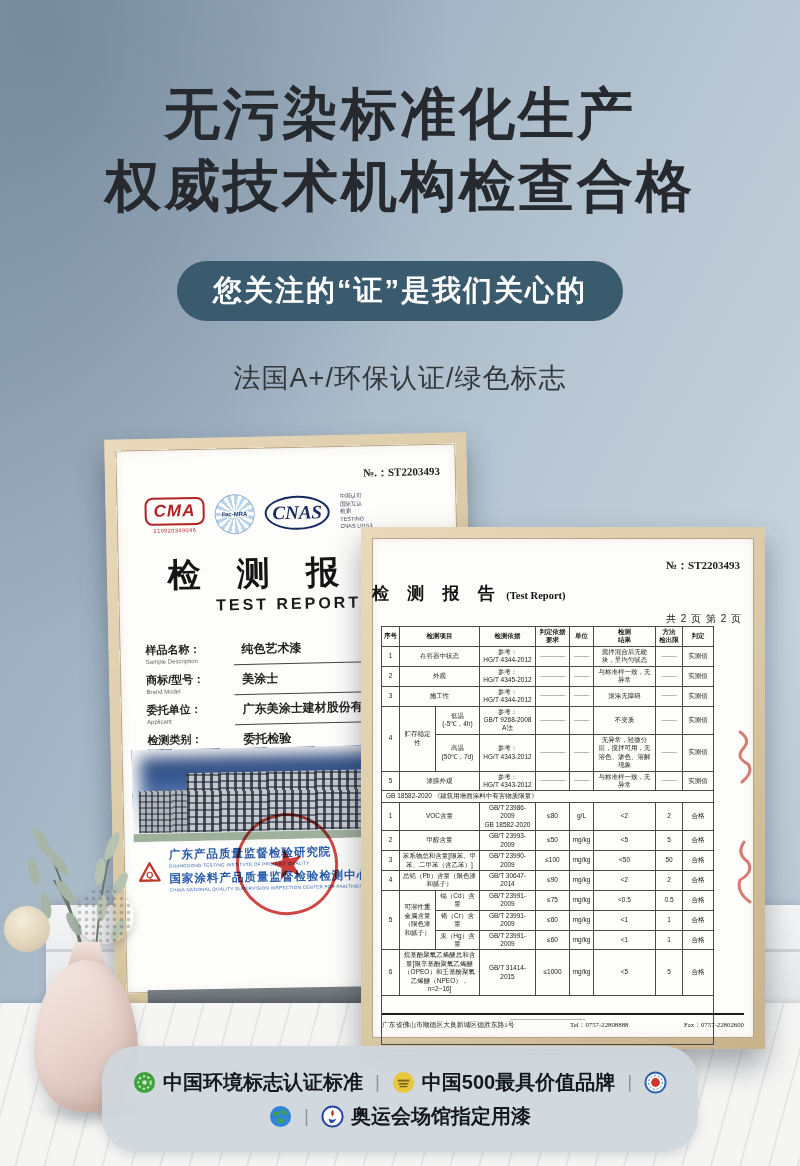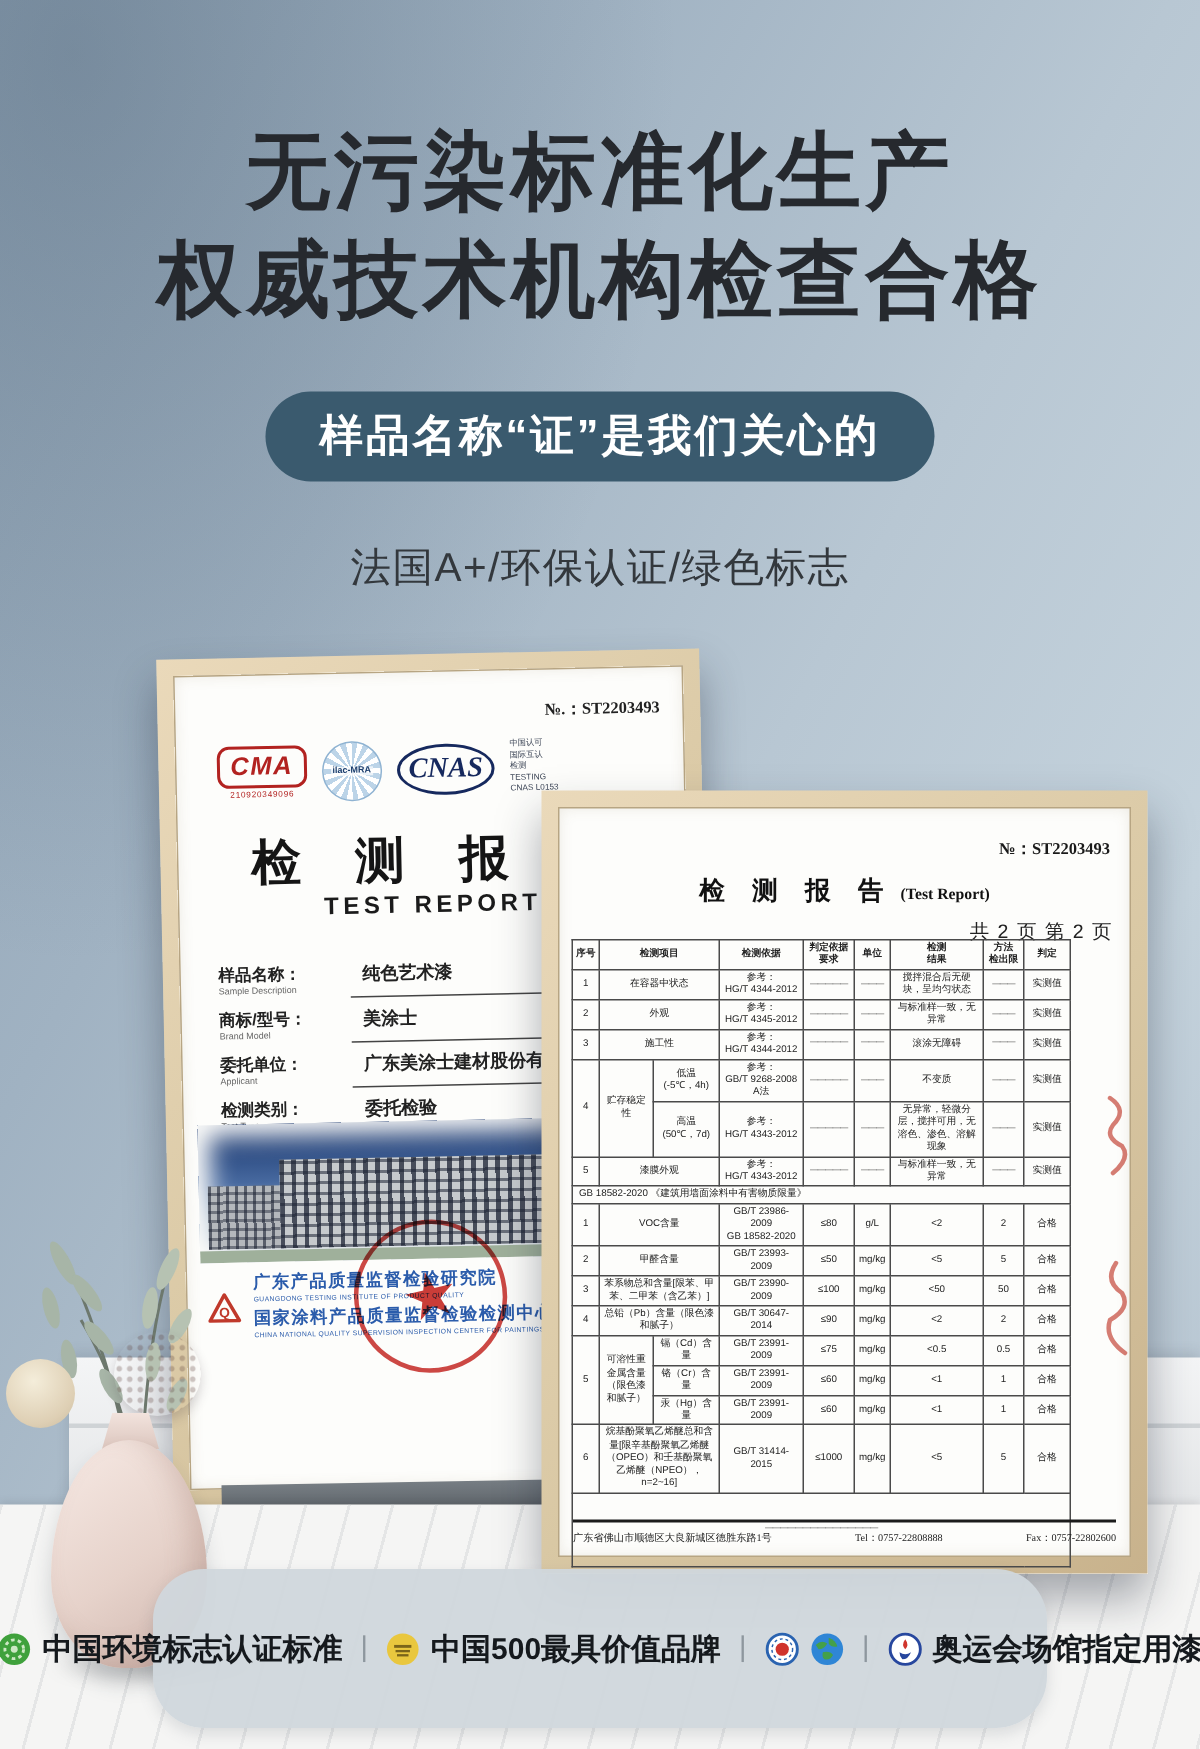--- a/index.html
+++ b/index.html
@@ -73,24 +73,24 @@
   .org-lines{flex:1;min-width:0;}
   .org-cn{font-size:11.5px;font-weight:800;color:#2b5cab;letter-spacing:1px;white-space:nowrap;}
   .org-en{font-size:4.5px;color:#2b5cab;letter-spacing:.3px;margin:1px 0 3px;white-space:nowrap;}
   .stamp-left{position:absolute;left:112px;top:366px;width:96px;height:96px;border-radius:50%;
     border:3px solid rgba(198,40,36,.85);display:flex;align-items:center;justify-content:center;
     transform:rotate(-12deg);mix-blend-mode:multiply;z-index:3;}
   .stamp-left span{color:rgba(198,40,36,.9);font-size:42px;line-height:1;}
   
   .cr-no{position:absolute;top:20px;right:14px;font-family:"Liberation Serif",serif;
     font-weight:700;font-size:11px;color:#1a1a1a;}
-  .cr-title{position:absolute;top:44px;left:0;width:100%;text-align:center;color:#111;}
+  .cr-title{position:absolute;top:44px;left:0;width:100%;text-align:left;color:#111;}
   .cr-t-cn{font-family:"Liberation Serif",serif;font-weight:700;font-size:17px;letter-spacing:7px;}
   .cr-t-en{font-family:"Liberation Serif",serif;font-weight:700;font-size:10.5px;}
-  .cr-page{position:absolute;top:74px;right:12px;font-size:13px;color:#222;letter-spacing:1px;}
+  .cr-page{position:absolute;top:74px;right:12px;font-size:10px;color:#222;letter-spacing:1px;}
   .rtable{position:absolute;top:88px;left:9px;width:332px;height:368px;border-collapse:collapse;
     table-layout:fixed;font-size:6.5px;line-height:1.3;color:#222;}
   .rtable th,.rtable td{border:1px solid #4a4a4a;padding:1px 2px;text-align:center;
     vertical-align:middle;overflow:hidden;font-weight:400;}
   .rtable th{font-weight:700;}
   .pre{white-space:pre-line;}
   .dash{color:#555;font-size:5.5px;letter-spacing:-.5px;}
   .secrow{text-align:left !important;font-weight:700;padding-left:4px !important;}
   .cr-footer{position:absolute;left:10px;right:10px;bottom:8px;border-top:2px solid #1c1c1c;
     padding-top:5px;display:flex;justify-content:space-between;
@@ -105,36 +105,36 @@
   .vase-neck{position:absolute;left:58px;top:122px;width:38px;height:24px;
     background:linear-gradient(#f2e3dd,#dcc6be);clip-path:polygon(18% 0,82% 0,100% 100%,0 100%);}
   .flower-cone{position:absolute;left:66px;top:68px;width:58px;height:56px;border-radius:50%;
     background:radial-gradient(circle at 35% 32%,#dfc8c1,#c4a69f 65%,#aa8c85);
     background-image:radial-gradient(rgba(90,60,55,.28) 1.5px,transparent 2.2px);background-size:7px 7px;
     box-shadow:0 4px 8px rgba(60,50,60,.2);}
   .flower-ball{position:absolute;left:-6px;top:86px;width:46px;height:46px;border-radius:50%;
     background:radial-gradient(circle at 40% 32%,#f4edda,#decfb4 68%,#c7ba9e);}
   
   .badges{position:absolute;left:102px;top:1046px;width:596px;height:106px;border-radius:34px;
-    background:rgba(208,215,220,.95);z-index:7;display:flex;flex-direction:row;
+    background:rgba(208,215,220,.95);z-index:7;display:flex;flex-direction:column;
     align-items:center;justify-content:center;gap:7px;box-shadow:0 4px 10px rgba(90,100,110,.18);}
   .badge-row{display:flex;align-items:center;gap:12px;}
   .badge{display:flex;align-items:center;gap:7px;font-size:20px;font-weight:700;color:#15191d;white-space:nowrap;}
   .sep{color:#8e979e;font-size:19px;font-weight:400;}
   .bicon{width:23px;height:23px;flex:none;}
 </style>
 </head>
 <body>
 
 <div id="stage">
   <div class="vignette"></div>
 
   <div class="headline" style="top:158px;">权威技术机构检查合格</div>
   <div class="headline" style="top:86px;">无污染标准化生产</div>
-  <div class="slogan-pill">样品名称“证”是我们关心的</div>
+  <div class="slogan-pill">您关注的“证”是我们关心的</div>
   <div class="subtitle">法国A+/环保认证/绿色标志</div>
 
   <div class="sideboard">
     <div class="sideboard-line"></div>
   </div>
   <div class="stand-strip"></div>
   <div class="marble"></div>
   <div class="shadow" style="left:380px;top:1032px;width:330px;height:24px;z-index:4;"></div>
   <div class="shadow" style="left:30px;top:1100px;width:150px;height:22px;z-index:5;"></div>
 

